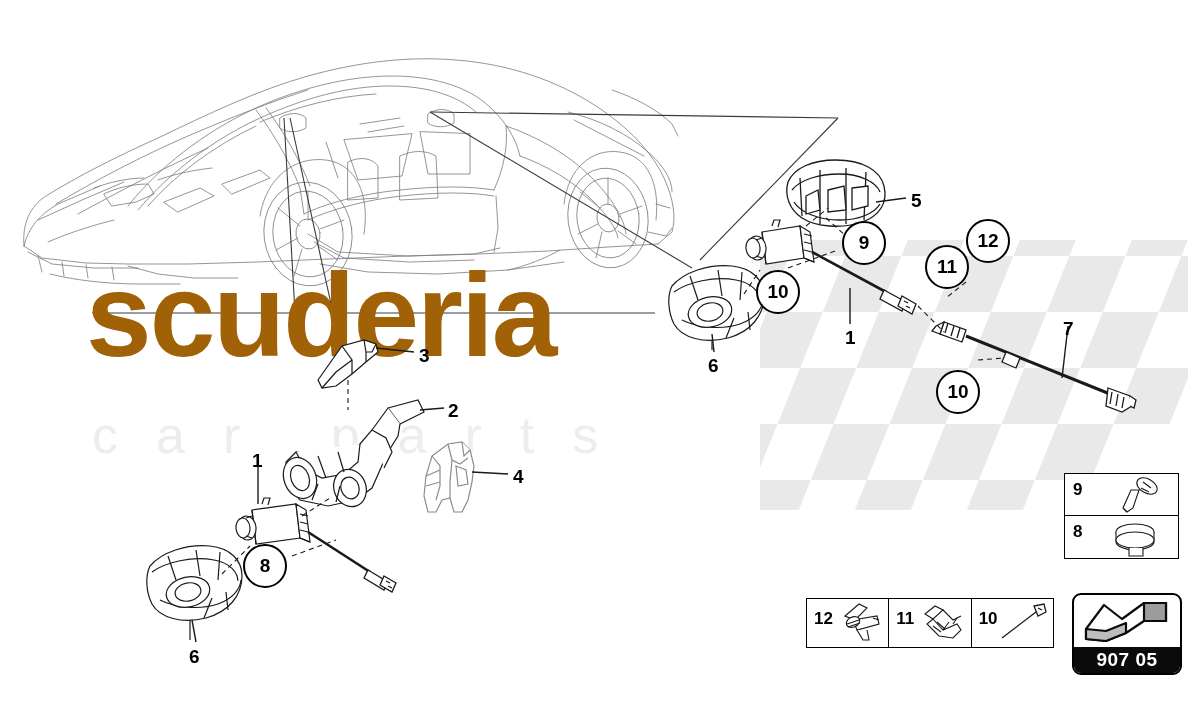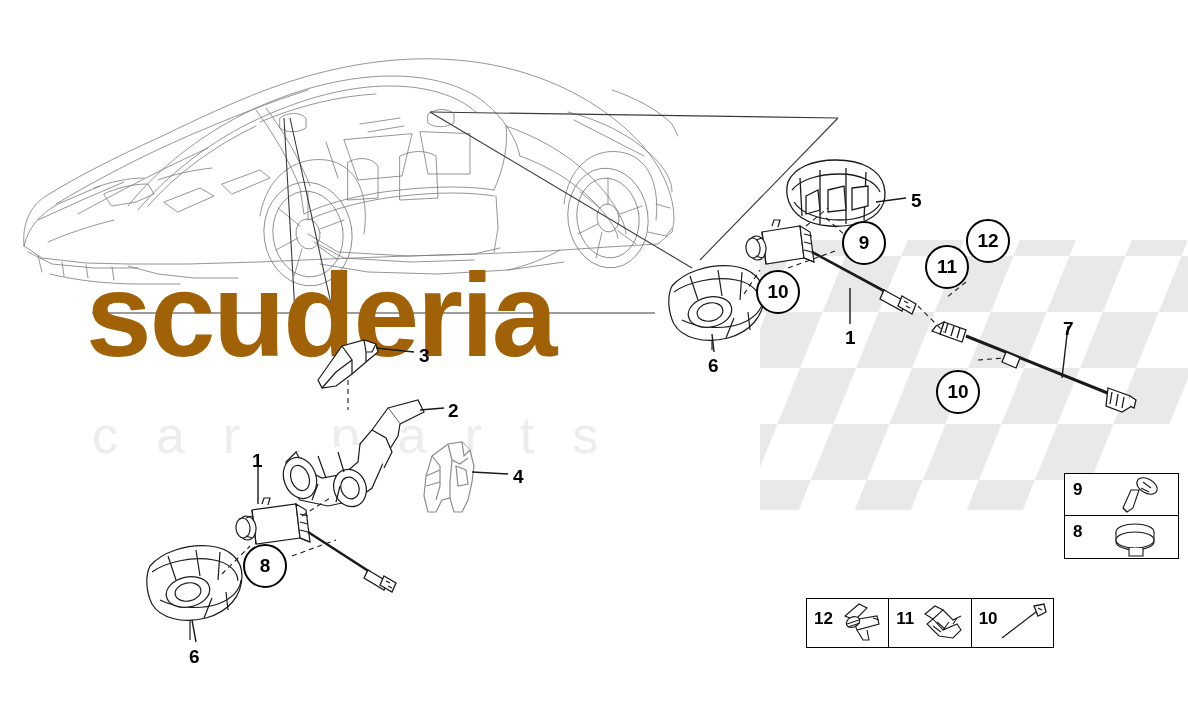--- a/index.html
+++ b/index.html
@@ -433,14 +433,22 @@
       <svg width="52" height="44" style="position:absolute;left:26px;top:3px;">
         <g stroke="#1a1a1a" stroke-width="1.3" fill="#fff">
           <path d="M4,36 L38,10"></path>
           <path d="M36,4 L46,2 L48,10 L40,14 Z"></path>
           <path d="M40,6 L44,8"></path>
         </g>
       </svg>
     </div>
   </div>
 
+  <div class="partbox">
+    <svg class="icon" viewBox="0 0 106 52">
+      <path d="M12,34 L30,10 L48,24 L70,8 L92,8 L92,26 L70,26 L52,38 L32,46 L12,44 Z" fill="#ffffff" stroke="#0b0b0b" stroke-width="2.2" stroke-linejoin="round"></path>
+      <path d="M70,8 L92,8 L92,26 L70,26 Z" fill="#9c9c9c" stroke="#0b0b0b" stroke-width="2.2"></path>
+      <path d="M12,34 L12,44 L32,46 L52,38 L52,28 L32,36 Z" fill="#bdbdbd" stroke="#0b0b0b" stroke-width="2.2" stroke-linejoin="round"></path>
+    </svg>
+    <div class="num">907 05</div>
+  </div>
 
 </div>
 
 </body></html>

